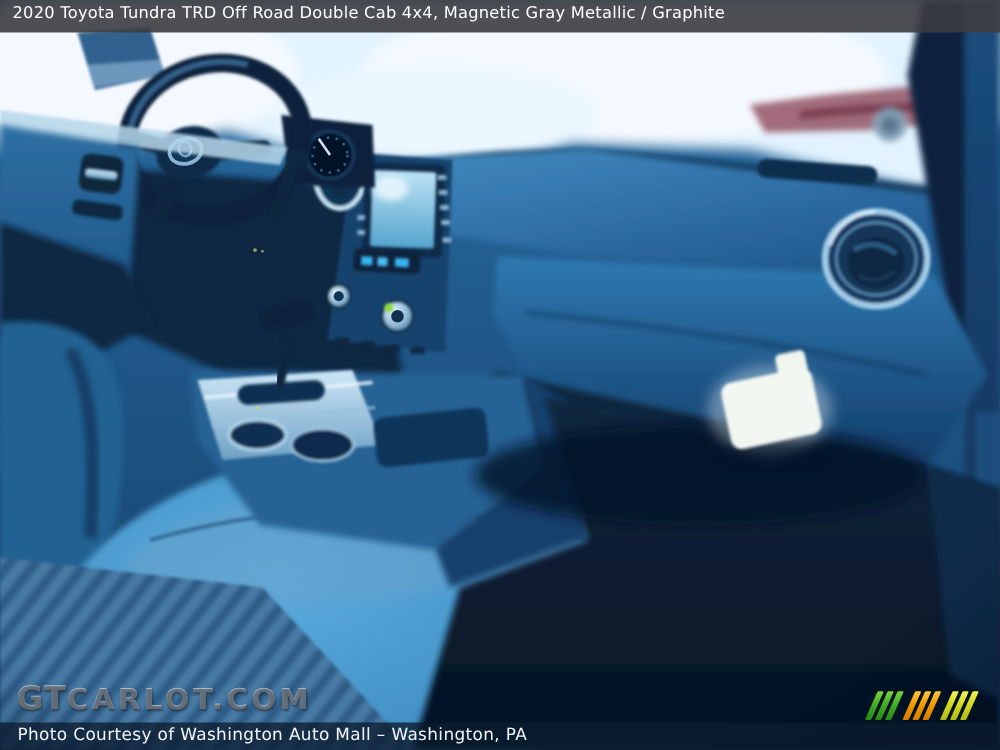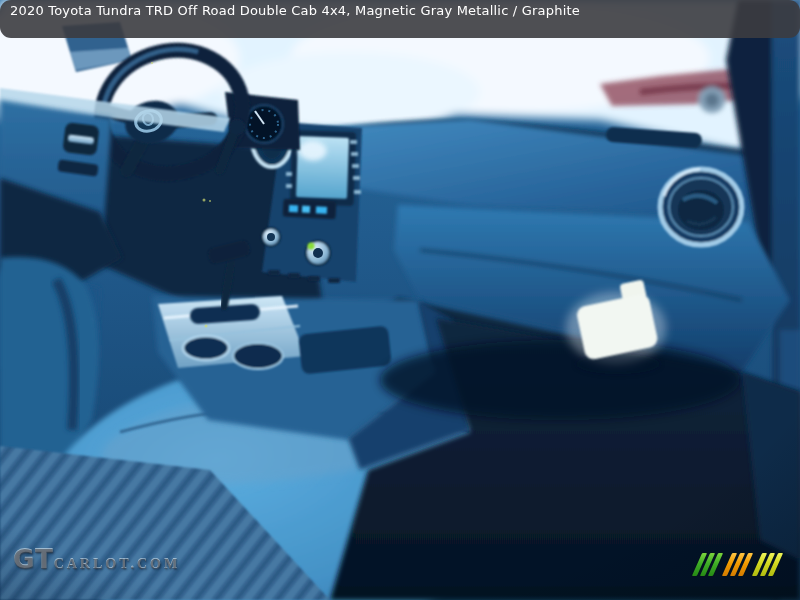--- a/index.html
+++ b/index.html
@@ -3,43 +3,43 @@
 <meta charset="utf-8">
 <style>
   html,body{margin:0;padding:0;background:#000;}
   #stage{
     position:relative;width:800px;height:600px;overflow:hidden;
     background:#1d5586;font-family:"DejaVu Sans","Liberation Sans",sans-serif;
   }
   #photo-svg{position:absolute;top:0;left:0;width:800px;height:600px;display:block;}
 
   .top-bar{
-    position:absolute;top:0;left:0;right:0;height:38px;
+    position:absolute;top:0;left:0;right:0;height:26px;
     background:rgba(60,60,64,0.90);
     color:#ffffff;font-size:13px;line-height:22px;
     padding-left:10px;letter-spacing:0.2px;
-    white-space:nowrap;z-index:20;border-radius:11px;
+    white-space:nowrap;z-index:20;
   }
   .bottom-bar{
     position:absolute;left:0;right:0;bottom:0;height:22px;
     background:rgba(12,28,48,0.78);
     color:#f2f6fa;font-size:13.5px;line-height:21px;
     padding-left:14px;letter-spacing:0.3px;
     white-space:nowrap;z-index:20;
   }
   .watermark{
     position:absolute;left:13px;bottom:25px;z-index:15;
     display:flex;align-items:baseline;
     color:rgba(70,72,78,0.60);
     text-shadow:0 -1px 0 rgba(238,248,252,0.55), 1px 1px 2px rgba(8,18,30,0.50);
     user-select:none;
     text-align:right;
   }
   .watermark .wm-gt{font-size:26px;font-weight:bold;letter-spacing:1px;}
-  .watermark .wm-rest{font-size:14px;font-weight:bold;letter-spacing:3px;text-transform:uppercase;font-family:Liberation Serif, serif;}
+  .watermark .wm-rest{font-size:23px;font-weight:bold;letter-spacing:3px;text-transform:uppercase;}
   .brand-logo{
     position:absolute;right:22px;bottom:24px;z-index:15;
     display:flex;gap:9px;align-items:flex-end;
   }
   .stripe-group{display:flex;gap:3px;}
   .stripe{
     display:inline-block;width:5px;height:23px;
     transform:skewX(-24deg);border-radius:1px;
     box-shadow:0 0 0 1px rgba(10,25,10,0.25);
   }
@@ -327,14 +327,17 @@
         <span class="stripe" style="background: linear-gradient(rgb(255, 197, 68), rgb(242, 155, 0) 45%, rgb(212, 124, 0));"></span>
         <span class="stripe" style="background: linear-gradient(rgb(255, 197, 68), rgb(242, 155, 0) 45%, rgb(212, 124, 0));"></span>
       </span>
       <span class="stripe-group">
         <span class="stripe" style="background: linear-gradient(rgb(238, 244, 90), rgb(211, 217, 32) 45%, rgb(176, 188, 16));"></span>
         <span class="stripe" style="background: linear-gradient(rgb(238, 244, 90), rgb(211, 217, 32) 45%, rgb(176, 188, 16));"></span>
         <span class="stripe" style="background: linear-gradient(rgb(238, 244, 90), rgb(211, 217, 32) 45%, rgb(176, 188, 16));"></span>
       </span>
     </div>
 
+  <div class="bottom-bar">
+    <span>Photo Courtesy of Washington Auto Mall – Washington, PA</span>
+  </div>
 
 </div>
 
 </body></html>

